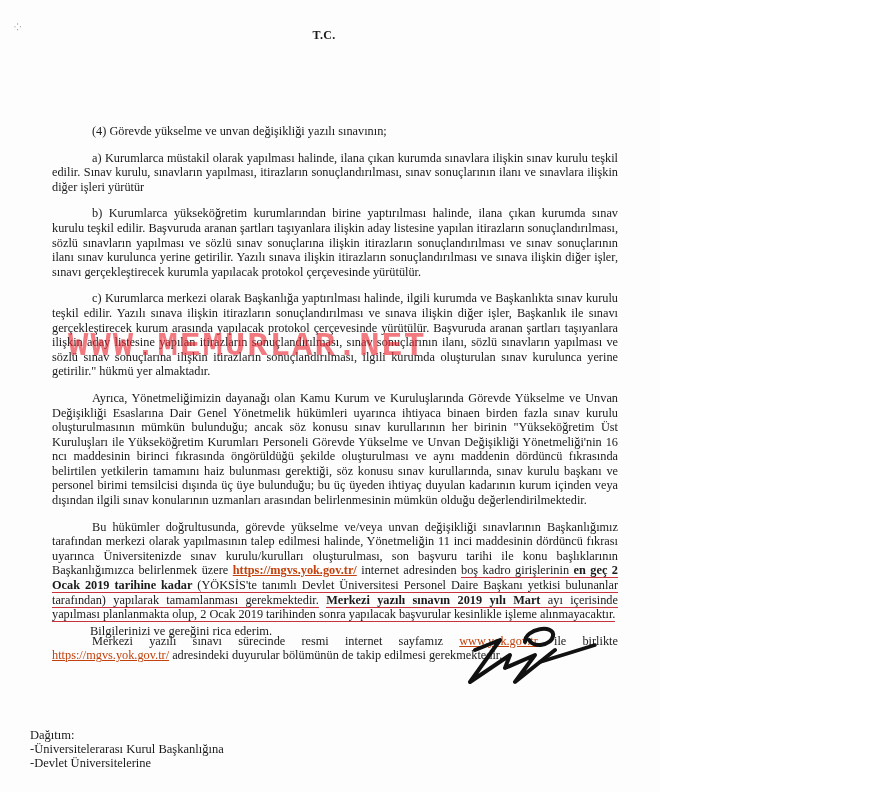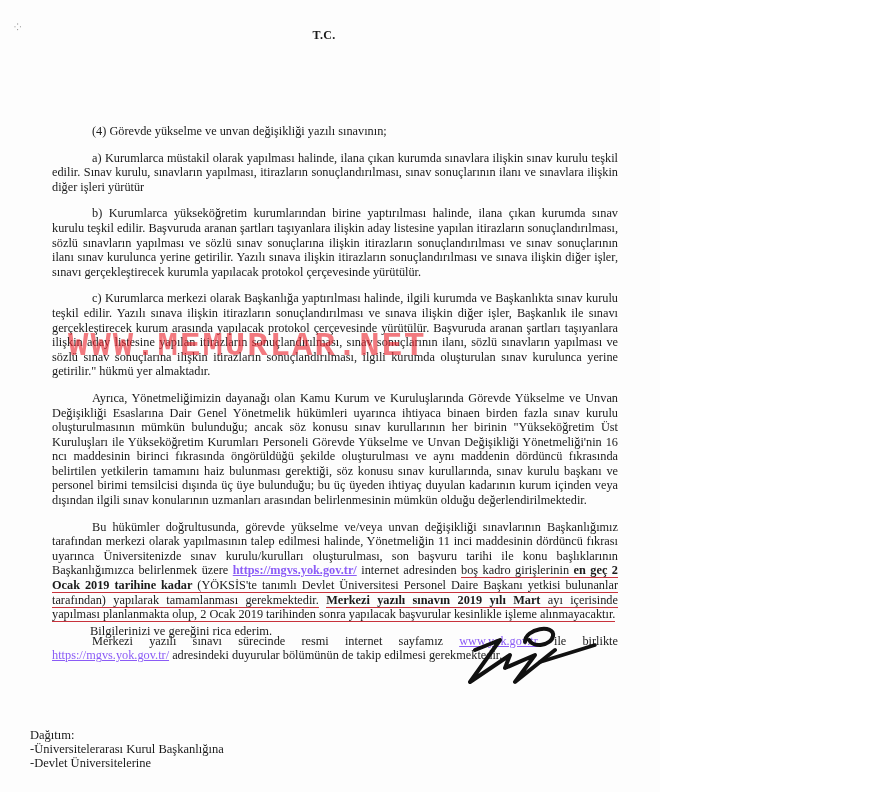--- a/index.html
+++ b/index.html
@@ -16,21 +16,21 @@
   .header { position: absolute; left: 0; width: 560px; text-align: center; }
   .hdr-tc { top: 28px; font-size: 12px; font-weight: bold; letter-spacing: 0.3px; margin-left: 44px; }
   .hdr-org { top: 30px; font-size: 17px; font-weight: bold; letter-spacing: 0.2px; left: 40px; }
   .body-text {
     position: absolute; left: 40px; top: 112px; width: 590px;
     font-size: 12.3px; line-height: 14.6px; text-align: justify;
   }
   .body-text p { margin: 12px; text-indent: 40px; }
   .b { font-weight: bold; }
   .redline { border-bottom: 1.3px solid #c8323c; }
-  .link { text-decoration: underline; color: #8b5cf6; }
+  .link { text-decoration: underline; color: #c2410c; }
   .watermark {
     position: absolute; left: 68px; top: 327px;
     font-family: Liberation Mono, monospace;
     font-weight: bold; font-size: 34px; letter-spacing: 2px;
     color: rgba(235, 40, 50, 0.62);
     pointer-events: none; white-space: nowrap;
   }
   .closing { position: absolute; left: 90px; top: 624px; font-size: 12.5px; }
   .signature { position: absolute; left: 455px; top: 620px; width: 150px; height: 70px; }
   .signer { position: absolute; left: 430px; top: 690px; width: 190px; text-align: center; font-size: 12.5px; line-height: 14px; }

